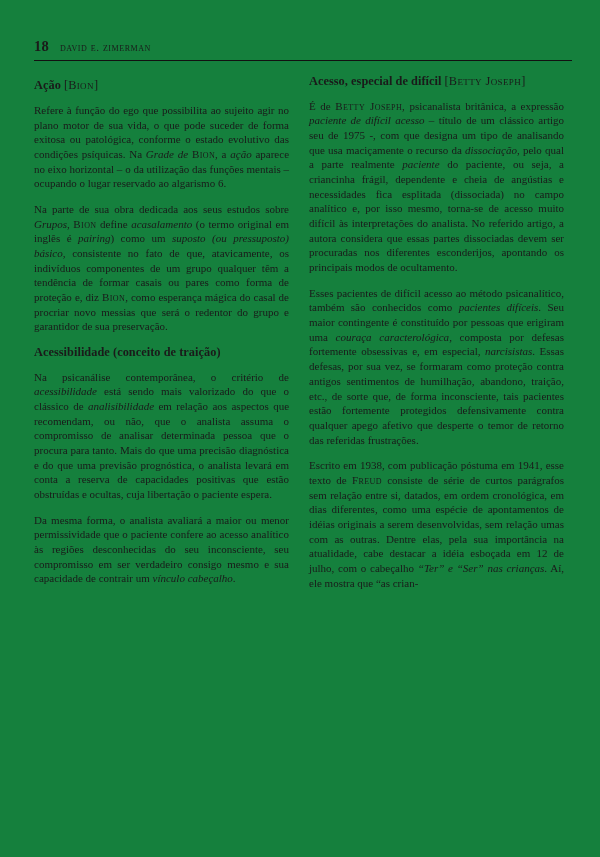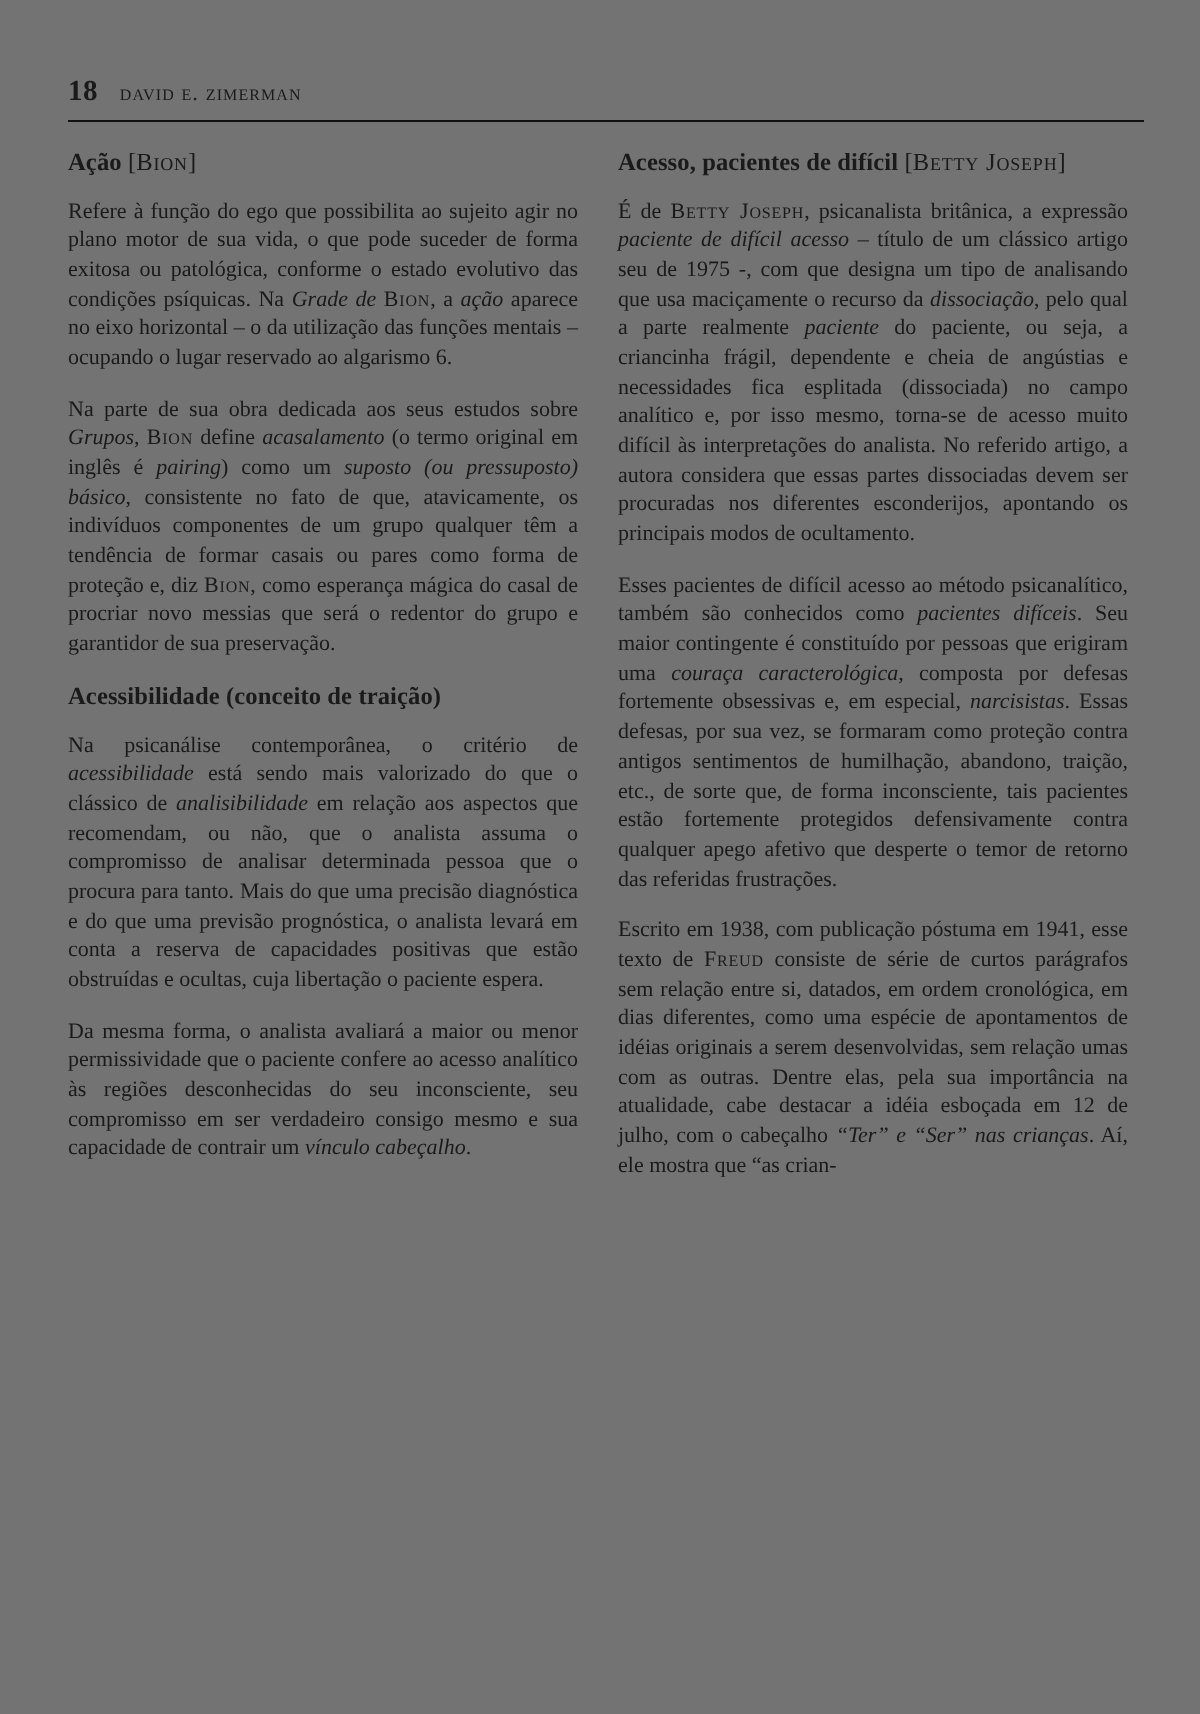--- a/index.html
+++ b/index.html
@@ -13,21 +13,21 @@
     font-family: "Liberation Serif", "DejaVu Serif", serif;
     color: #1a1a1a;
     overflow: hidden;
   }
   .page {
     position: relative;
     width: 600px;
     height: 857px;
     box-sizing: border-box;
     padding: 38px 28px 20px 34px;
-    background: #737373;
+    background: #15803d;
   }
 
   
   .running-head {
     display: flex;
     align-items: baseline;
     gap: 11px;
     height: 18px;
   }
   .folio {
@@ -47,20 +47,21 @@
     border: 0;
     border-top: 1.6px solid #111;
     width: 100%;
   }
 
   
   .columns {
     display: flex;
     gap: 20px;
     margin-top: 13px;
+    align-items: center;
   }
   .col {
     width: 255px;
     flex: 0 0 255px;
   }
 
   h2.entry {
     font-size: 12.3px;
     font-weight: bold;
     line-height: 1.28;
@@ -126,21 +127,21 @@
       <h2 class="entry gap-before">Acessibilidade (conceito de traição)</h2>
 
       <p class="body"><span>Na psicanálise contemporânea, o critério de </span><em>acessibilidade</em><span> está sendo mais valorizado do que o clássico de </span><em>analisibilidade</em><span> em relação aos aspectos que recomendam, ou não, que o analista assuma o compromisso de analisar determinada pessoa que o procura para tanto. Mais do que uma precisão diagnóstica e do que uma previsão prognóstica, o analista levará em conta a reserva de capacidades positivas que estão obstruídas e ocultas, cuja libertação o paciente espera.</span></p>
 
       <p class="body tight"><span>Da mesma forma, o analista avaliará a maior ou menor permissividade que o paciente confere ao acesso analítico às regiões desconhecidas do seu inconsciente, seu compromisso em ser verdadeiro consigo mesmo e sua capacidade de contrair um </span><em>vínculo cabeçalho</em><span>.</span></p>
 
     </div>
 
     <div class="col">
 
-      <h2 class="entry justified"><span>Acesso, pacientes de difícil</span><span class="reg"> [</span><span class="sc">Betty Joseph</span><span class="reg">]</span></h2>
+      <h2 class="entry justified"><span>Acesso, especial de difícil</span><span class="reg"> [</span><span class="sc">Betty Joseph</span><span class="reg">]</span></h2>
 
       <p class="body"><span>É de </span><span class="sc">Betty Joseph</span><span>, psicanalista britânica, a expressão </span><em>paciente de difícil acesso</em><span> – título de um clássico artigo seu de 1975 -, com que designa um tipo de analisando que usa maciçamente o recurso da </span><em>dissociação</em><span>, pelo qual a parte realmente </span><em>paciente</em><span> do paciente, ou seja, a criancinha frágil, dependente e cheia de angústias e necessidades fica esplitada (dissociada) no campo analítico e, por isso mesmo, torna-se de acesso muito difícil às interpretações do analista. No referido artigo, a autora considera que essas partes dissociadas devem ser procuradas nos diferentes esconderijos, apontando os principais modos de ocultamento.</span></p>
 
       <p class="body"><span>Esses pacientes de difícil acesso ao método psicanalítico, também são conhecidos como </span><em>pacientes difíceis</em><span>. Seu maior contingente é constituído por pessoas que erigiram uma </span><em>couraça caracterológica</em><span>, composta por defesas fortemente obsessivas e, em especial, </span><em>narcisistas</em><span>. Essas defesas, por sua vez, se formaram como proteção contra antigos sentimentos de humilhação, abandono, traição, etc., de sorte que, de forma inconsciente, tais pacientes estão fortemente protegidos defensivamente contra qualquer apego afetivo que desperte o temor de retorno das referidas frustrações.</span></p>
 
 
       <p class="body tight"><span>Escrito em 1938, com publicação póstuma em 1941, esse texto de </span><span class="sc">Freud</span><span> consiste de série de curtos parágrafos sem relação entre si, datados, em ordem cronológica, em dias diferentes, como uma espécie de apontamentos de idéias originais a serem desenvolvidas, sem relação umas com as outras. Dentre elas, pela sua importância na atualidade, cabe destacar a idéia esboçada em 12 de julho, com o cabeçalho </span><em>“Ter” e “Ser” nas crianças</em><span>. Aí, ele mostra que “as crian-</span></p>
 
     </div>
   </div>

